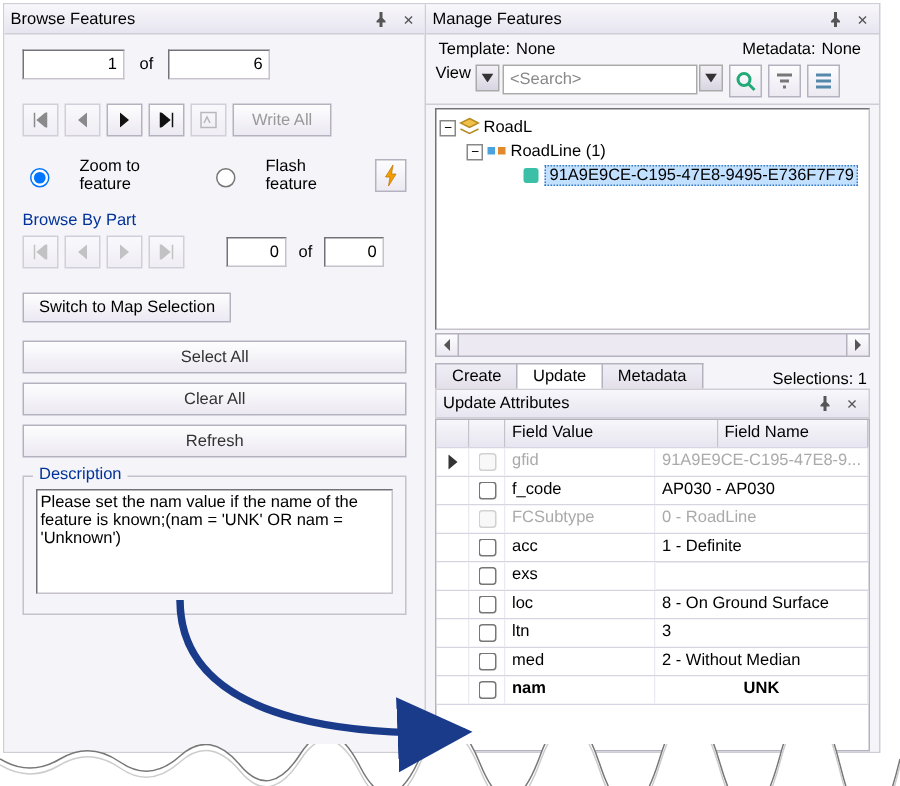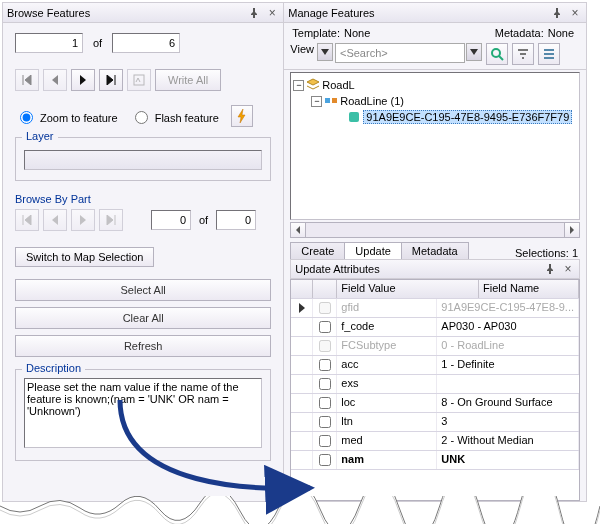--- a/index.html
+++ b/index.html
@@ -83,21 +83,21 @@
     background: linear-gradient(#fdfdfe, #ece9f2);
     font-size: 11px;
     cursor: pointer;
     color: #333;
   }
   .wide-btn.disabled { color: #999; cursor: default; }
   .radio-row {
     margin-top: 14px;
     display: flex; align-items: center; gap: 12px;
   }
-  .radio-row label { display:flex; align-items:flex-end; gap:4px; }
+  .radio-row label { display:flex; align-items:center; gap:17px; }
   .flash-btn {
     width: 22px; height: 22px;
     border: 1px solid #b5b2bf;
     background: linear-gradient(#fdfdfe, #ece9f2);
     display:inline-flex; align-items:center; justify-content:center;
     cursor:pointer;
   }
   .group {
     border: 1px solid #c5c2cc;
     margin-top: 10px;
@@ -271,21 +271,21 @@
   .grid-row .cell, .grid-row .sel-col, .grid-row .chk-col {
     border-right:1px solid #eceaf1;
     background:#fff;
   }
   .sel-col { width:22px; display:flex; align-items:center; justify-content:center; }
   .chk-col { width:24px; display:flex; align-items:center; justify-content:center; }
   .cell.fname { width:100px; padding:2px 4px; overflow:hidden; white-space:nowrap; }
   .cell.fval { flex:1; padding:2px 4px; overflow:hidden; white-space:nowrap; }
   .grid-row.disabled .cell { color:#aaa; }
   .grid-row.bold .cell.fname { font-weight:bold; }
-  .grid-row.bold .cell.fval { font-weight:bold; }
+  .grid-row.bold .cell.fval { font-weight:bold;text-align:center; }
   .chk-col input { width:12px; height:12px; margin:0; }
   
   .torn {
     position:absolute;
     left:0; right:0; bottom:0;
     height:28px;
     pointer-events:none;
   }
   
   .annot-arrow {
@@ -355,24 +355,20 @@
         </label>
         <label>
           <input type="radio" name="bf-mode" style="">
           <span>Flash feature</span>
         </label>
         <span class="flash-btn">
           <svg width="12" height="14">
               <path d="M7 0L2 8h3l-1 6 5-8H6z" fill="#f2a000" stroke="#c07000" stroke-width="0.5"></path>
             </svg>
         </span>
-      </div>
-      <div class="group">
-        <span class="group-title">Layer</span>
-        <div class="layer-display"></div>
       </div>
       <div class="browse-by-part-title">Browse By Part</div>
       <div class="btn-row" style="margin-top:4px;">
         <span class="nav-btn disabled">
             <svg width="10" height="10">
               <path d="M1 0v10M9 0L3 5l6 5z" fill="#999" stroke="#999"></path>
             </svg>
           </span>
         <span class="nav-btn disabled">
             <svg width="10" height="10">

